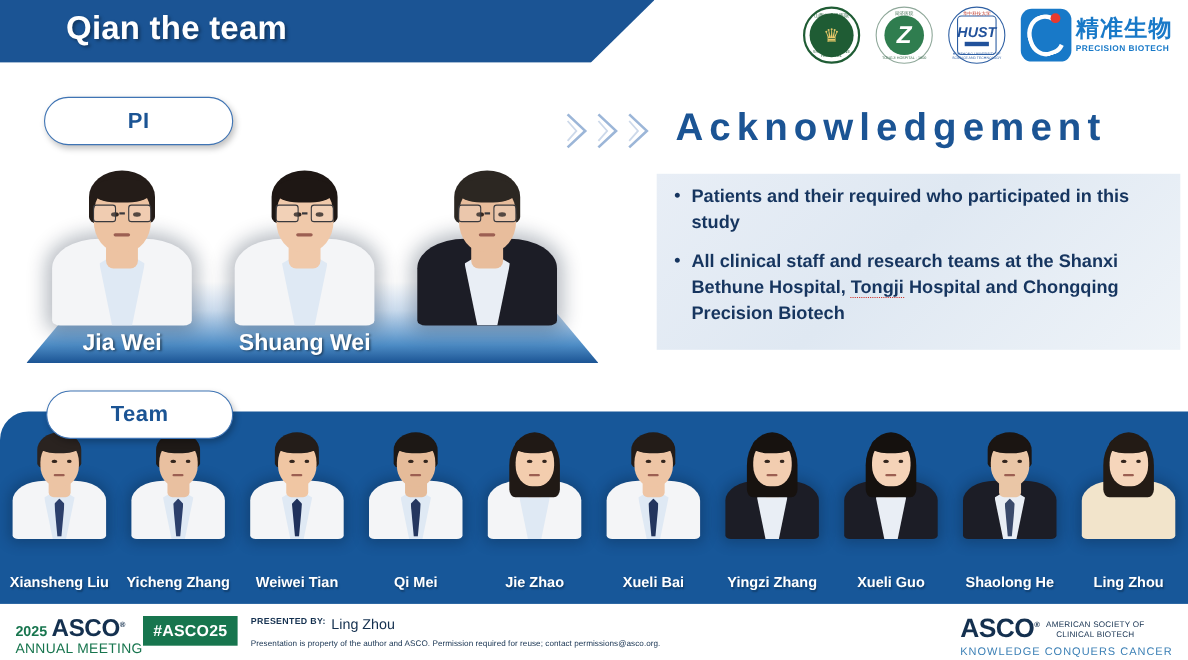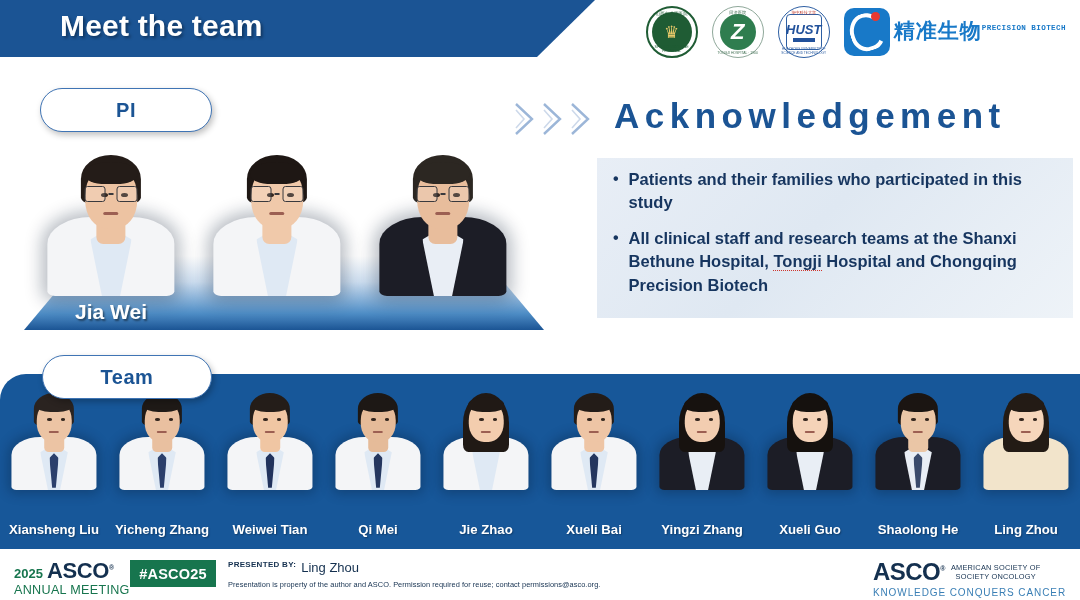--- a/index.html
+++ b/index.html
@@ -56,21 +56,21 @@
   .lg4{display:flex;align-items:center;gap:4px;}
   .lg4 .mark{
     width:46px;height:48px;border-radius:10px;background:#1879c8;
     position:relative;display:flex;align-items:center;justify-content:center;
   }
   .lg4 .mark .swirl{
     width:26px;height:30px;border:4px solid #ffffff;border-radius:50% 50% 45% 45%;
     border-right-color:transparent;transform:rotate(-18deg);
   }
   .lg4 .mark .dot{position:absolute;top:4px;right:10px;width:9px;height:9px;border-radius:50%;background:#e8392f;}
-  .lg4 .txtwrap{display:flex;flex-direction:row;line-height:1;font-family:Liberation Mono, monospace;}
+  .lg4 .txtwrap{display:flex;flex-direction:column;line-height:1;}
   .lg4 .cn{font-size:21px;font-weight:bold;color:#1879c8;letter-spacing:1px;}
   .lg4 .en{font-size:7.6px;font-weight:bold;color:#1879c8;letter-spacing:.4px;margin-top:3px;}
 
   
   .pill{
     position:absolute;background:#ffffff;border:1.6px solid #3f74b4;
     border-radius:22px;display:flex;align-items:center;justify-content:center;
     box-shadow:2px 3px 6px rgba(0,0,0,.25);
   }
   .pill span{font-size:20px;font-weight:bold;color:#1b5494;letter-spacing:.5px;}
@@ -165,21 +165,21 @@
   .asco-right .big sup{font-size:7px;vertical-align:super;}
   .asco-right .sub{font-size:7.4px;color:#14304f;line-height:1.25;letter-spacing:.2px;text-align:center;}
   .asco-right .bot{font-size:10px;color:#3a7fb5;letter-spacing:.9px;margin-top:4px;}
 </style>
 </head>
 <body>
 
 <div class="slide">
 
   <div class="header-banner"></div>
-  <div class="header-title">Meet the team</div>
+  <div class="header-title">Qian the team</div>
 
   <div class="logo-row">
     <div class="logo">
       <div class="logo-circle lg1">
         <div class="ring-txt">山西白求恩医院</div>
         <div class="inner">
             <span class="crest">♛</span>
           </div>
         <div class="ring-b">SHANXI BETHUNE HOSPITAL</div>
       </div>
@@ -249,20 +249,21 @@
           <div class="pf-hair" style="top: 13.76px; width: 53.32px; height: 22.36px; background: rgb(30, 23, 20); border-radius: 50% 50% 40% 40%;"></div>
           <div class="pf-eye" style="top: 44.72px; left: calc(50% - 10.32px); width: 6.88px; height: 4.128px;"></div>
           <div class="pf-eye" style="top: 44.72px; left: calc(50% + 10.32px); width: 6.88px; height: 4.128px;"></div>
           <div class="pf-mouth" style="top: 63.64px; width: 15.48px; height: 3.44px;"></div>
           <div class="pf-glass" style="top: 37.84px;">
             <i style="width:18.919999999999998px;height:13.76px"></i>
             <b style="width:5.16px"></b>
             <i style="width:18.919999999999998px;height:13.76px"></i>
           </div>
         </div>
+        <div class="pi-name">Shuang Wei</div>
       </div>
       <div class="pi-person" style="left: 342px; height: 180px;">
         <div class="portrait" style="width: 148px; height: 148px; position: absolute; bottom: 34px; left: 0px; right: 0px;">
           <div class="pf-body" style="width: 127.28px; height: 79.12px; background: rgb(28, 29, 38); box-shadow: rgba(6, 22, 45, 0.3) 0px 0px 17.2px 5.16px;"></div>
           <div class="pf-shirt" style="width: 41.28px; height: 68.8px; background: rgb(233, 238, 245); clip-path: polygon(50% 0px, 100% 18%, 72% 100%, 28% 100%, 0px 18%);"></div>
           <div class="pf-neck" style="top: 68.8px; width: 29.24px; height: 27.52px; background: rgb(232, 189, 156); border-radius: 6.88px;"></div>
           <div class="pf-hair" style="top: 6.88px; width: 60.2px; height: 48.16px; background: rgb(44, 39, 34);"></div>
           <div class="pf-head" style="top: 17.2px; width: 51.6px; height: 63.64px; background: rgb(232, 189, 156);"></div>
           <div class="pf-hair" style="top: 13.76px; width: 53.32px; height: 22.36px; background: rgb(44, 39, 34); border-radius: 50% 50% 40% 40%;"></div>
           <div class="pf-eye" style="top: 44.72px; left: calc(50% - 10.32px); width: 6.88px; height: 4.128px;"></div>
@@ -289,21 +290,21 @@
     <svg class="chev" viewBox="0 0 26 38">
       <polyline points="4,4 20,19 4,34" fill="none" stroke="#9cb6d8" stroke-width="2.4"></polyline>
       <polyline points="4,10 12,19 4,28" fill="none" stroke="#cdd9ea" stroke-width="1.6"></polyline>
     </svg>
   </div>
   <div class="ack-title">Acknowledgement</div>
   <div class="ack-box"></div>
   <div class="ack-list">
       <div class="ack-item">
         <span class="ack-bullet">•</span>
-        <span class="ack-text">Patients and their families who participated in this study</span>
+        <span class="ack-text">Patients and their required who participated in this study</span>
       </div>
       <div class="ack-item">
         <span class="ack-bullet">•</span>
         <span class="ack-text">All clinical staff and research teams at the Shanxi Bethune Hospital, <span class="tongji-mark">Tongji</span> Hospital and Chongqing Precision Biotech</span>
       </div>
     </div>
 
   <div class="team-panel"></div>
   <div class="pill team-pill">
     <span>Team</span>
@@ -490,20 +491,20 @@
     <div class="presented">
       <span class="lbl">PRESENTED BY:</span>
       <span class="who">Ling Zhou</span>
     </div>
     <div class="disclaimer">Presentation is property of the author and ASCO. Permission required for reuse; contact permissions@asco.org.</div>
     <div class="asco-right">
       <div class="top">
         <span class="big"><i style="font-style:normal">ASCO</i><sup>®</sup></span>
         <span class="sub">
           <span>AMERICAN SOCIETY OF</span><br>
-          <span>SOCIETY ONCOLOGY</span>
+          <span>CLINICAL BIOTECH</span>
         </span>
       </div>
       <div class="bot">KNOWLEDGE CONQUERS CANCER</div>
     </div>
   </div>
 
 </div>
 
 </body></html>

